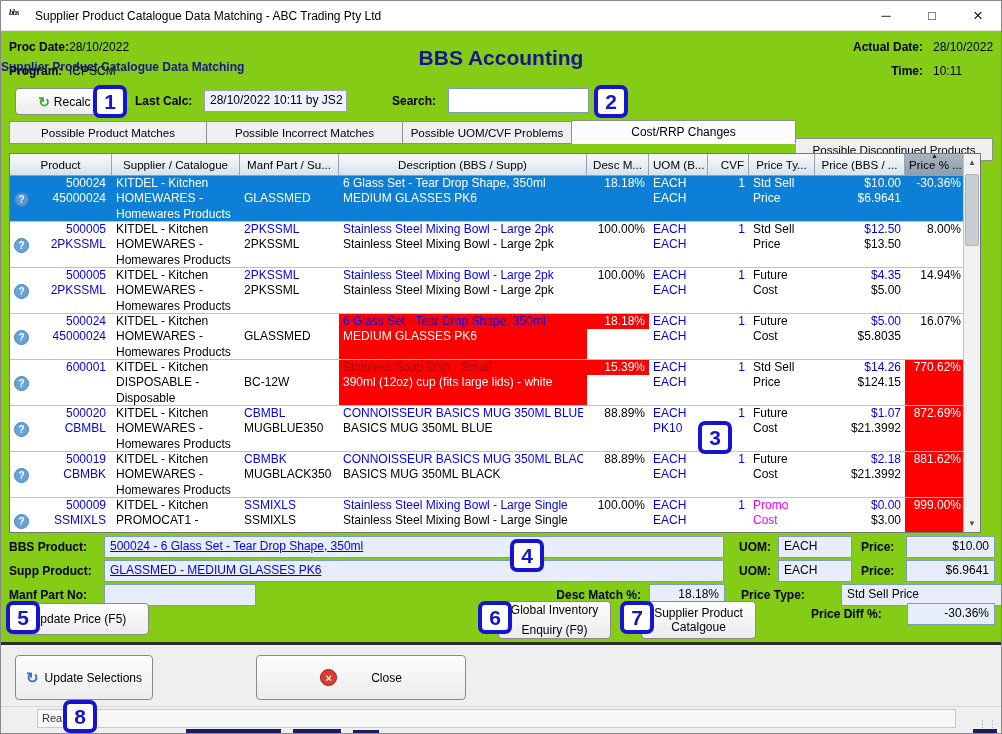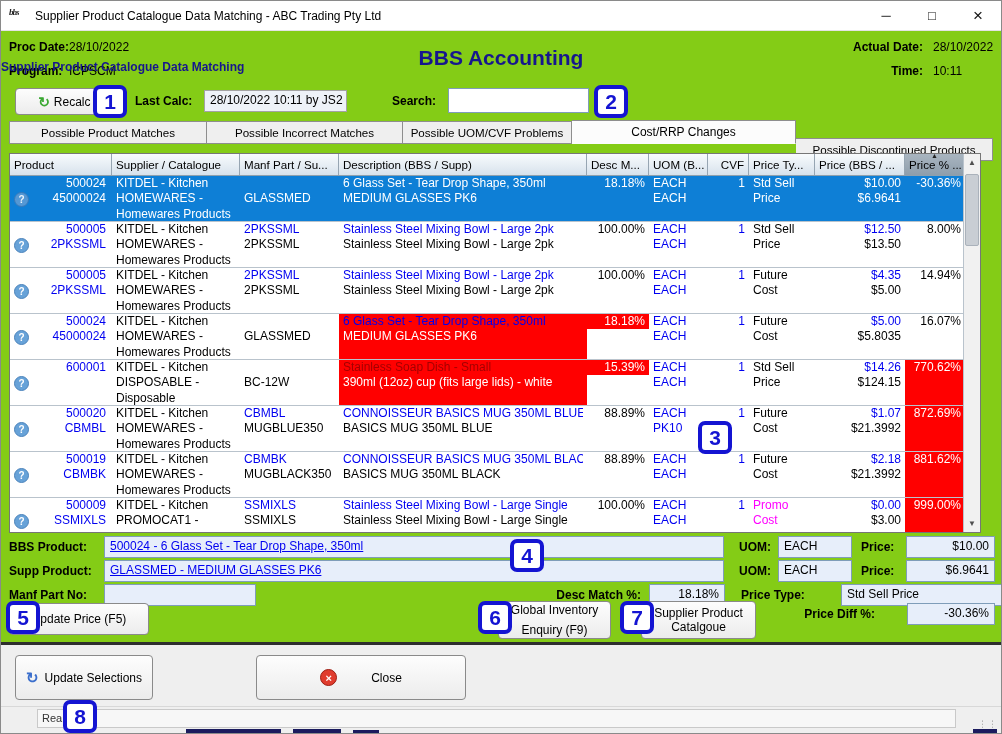--- a/index.html
+++ b/index.html
@@ -31,21 +31,21 @@
   
   .tabs{position:absolute;left:8px;top:120px;height:24px;display:flex;}
   .tab{height:23px;border:1px solid #8e8e8e;border-left-width:0;background:#efefef;display:flex;align-items:center;justify-content:center;font-size:11.6px;white-space:nowrap;overflow:hidden;}
   .tab:first-child{border-left-width:1px;}
   .tab.active{background:#fcfcfc;height:24px;margin-top:-1px;font-size:12px;z-index:2;border-bottom-color:#fcfcfc;}
 
   
   .tablewrap{position:absolute;left:8px;top:152px;width:972px;height:380px;border:1px solid #767676;background:#fff;display:flex;}
   .tgrid{width:954px;overflow:hidden;}
   .thead{display:grid;height:22px;background:linear-gradient(#f8fbfd,#d7e2ec);border-bottom:1px solid #8ea0ad;}
-  .hc{border-right:1px solid #96a5b2;padding:4px 4px 0 4px;font-size:11.6px;white-space:nowrap;overflow:hidden;position:relative;}
+  .hc{border-right:1px solid #96a5b2;padding:4px 4px 0 4px;font-size:11.6px;white-space:nowrap;overflow:hidden;position:relative;text-align:center;}
   .hc.sorted{background:linear-gradient(#a9b5c0,#8e9eac);}
   .hc .sortarrow{position:absolute;top:-2px;left:50%;transform:translateX(-50%);font-size:7px;color:#222;}
   .tbody{height:357px;overflow:hidden;}
   .row{display:grid;height:46px;border-bottom:1px solid #b9c3cc;background:#fff;}
   .row.clip{height:35px;overflow:hidden;border-bottom:none;}
   .row.sel{background:#0e7fd6;}
   .c{padding:0 4px;overflow:hidden;white-space:nowrap;position:relative;font-size:12px;}
   .c div{height:15.3px;line-height:15.3px;overflow:hidden;}
   .c.right{text-align:right;}
   .c.prod{padding-left:24px;padding-right:6px;text-align:right;}
@@ -489,21 +489,21 @@
   <span class="hpos lbl" style="left:540px;top:587px;width:100px;text-align:right;">Desc Match %:</span>
   <div class="sunken rightal" style="left:648px;top:583px;width:76px;height:22px;">18.18%</div>
   <span class="hpos lbl" style="left:740px;top:587px;">Price Type:</span>
   <div class="sunken" style="left:840px;top:583px;width:180px;height:22px;">Std Sell Price</div>
 
   <div class="btn" style="left:8px;top:602px;width:140px;height:32px;">Update Price (F5)</div>
   <div class="btn" style="left:497px;top:600px;width:113px;height:38px;line-height:20px;">Global Inventory
 Enquiry (F9)</div>
   <div class="btn" style="left:640px;top:600px;width:115px;height:38px;line-height:14px;">Supplier Product
 Catalgoue</div>
-  <span class="hpos lbl" style="left:786px;top:606px;width:88px;text-align:right;">Price Diff %:</span>
+  <span class="hpos lbl" style="left:810px;top:606px;width:88px;text-align:left;">Price Diff %:</span>
   <div class="sunken rightal" style="left:906px;top:602px;width:88px;height:22px;">-30.36%</div>
 
   <div class="sepline"></div>
 
   <div class="bottombar">
     <div class="btn" style="left:14px;top:10px;width:138px;height:45px;">
       <span class="blueic">↻</span>
       <span>Update Selections</span>
     </div>
     <div class="btn" style="left:255px;top:10px;width:210px;height:45px;">

